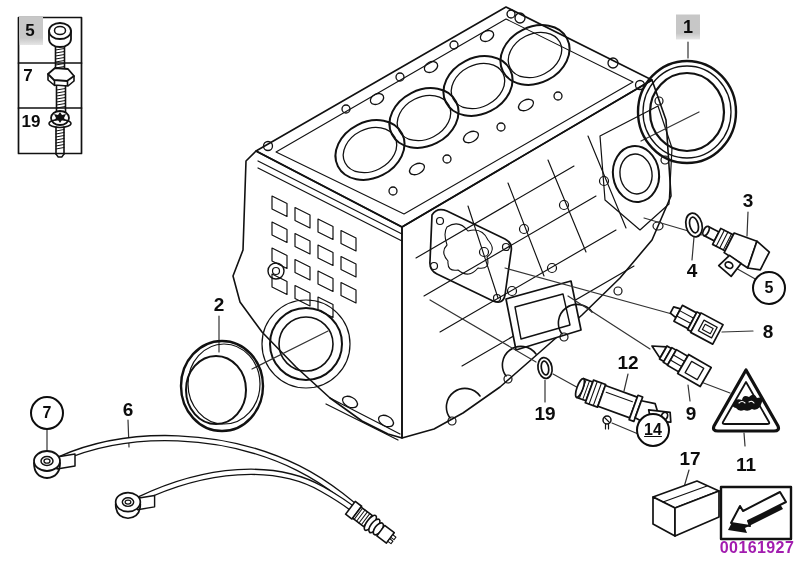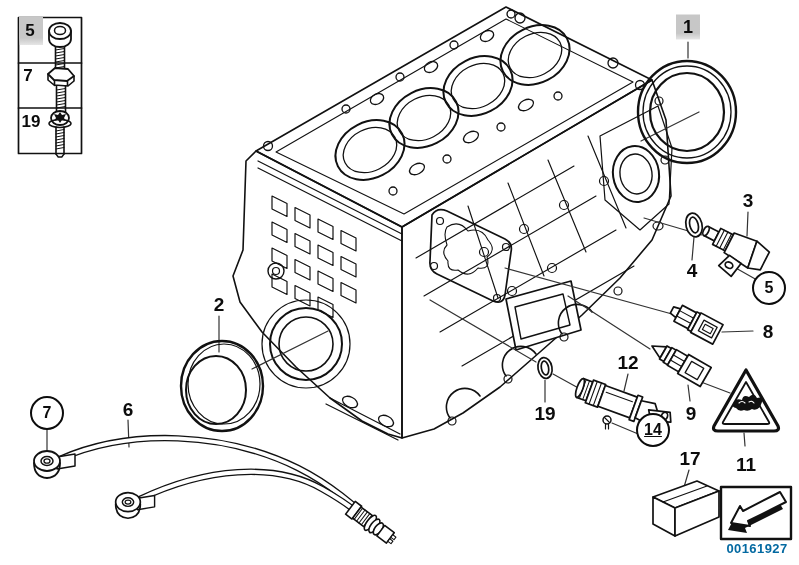--- a/index.html
+++ b/index.html
@@ -10,21 +10,21 @@
            font-size:19px;line-height:1;color:#0c0c0c;z-index:4;white-space:nowrap;}
   .callout.circled{width:30px;height:30px;border:2.6px solid #0c0c0c;border-radius:50%;
            background:#fff;display:flex;align-items:center;justify-content:center;font-size:16px;}
   .callout.highlighted{background:linear-gradient(180deg,#c7c7c7 75%,rgba(199,199,199,.45));
            padding:3px 7px 4px;font-size:18px;}
   .table-num{position:absolute;transform:translate(-50%,-50%);font-weight:bold;
            font-size:17px;color:#0c0c0c;z-index:4;}
   .hl-box{position:absolute;left:19px;top:17px;width:24px;height:28px;
            background:linear-gradient(180deg,#c7c7c7 75%,rgba(199,199,199,.45));z-index:3;}
   .part-number{position:absolute;transform:translate(-50%,-50%);font-weight:bold;
-           font-size:13px;letter-spacing:.4px;color:#0369a1;z-index:4;}
+           font-size:16px;letter-spacing:.4px;color:#a21caf;z-index:4;}
 </style>
 </head>
 <body>
 
 <div class="stage">
 
 <svg width="799" height="565" viewBox="0 0 799 565" fill="none" stroke="#111" stroke-width="1.6" stroke-linejoin="round" stroke-linecap="round">
 
   <g>
 

